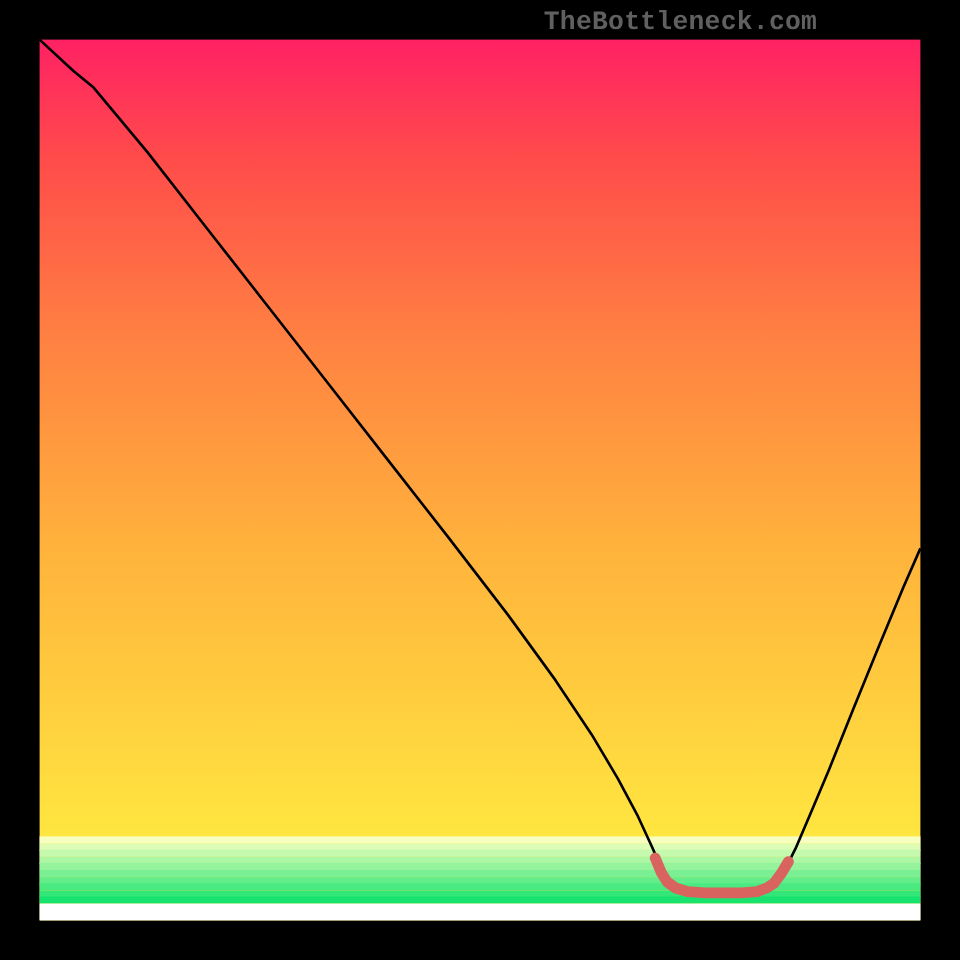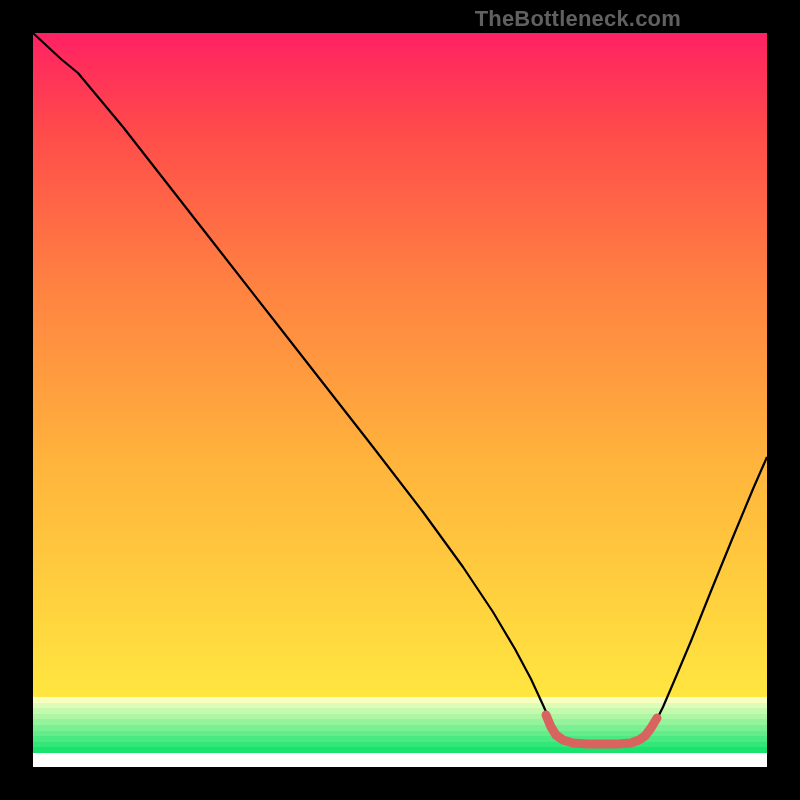--- a/index.html
+++ b/index.html
@@ -9,20 +9,21 @@
     width: 800px;
     height: 800px;
     overflow: hidden;
     font-family: Arial, Helvetica, sans-serif;
   }
   .frame {
     position: relative;
     width: 695px;
     height: 800px;
     background: #000;
+    font-family: Liberation Mono, monospace;
   }
   .watermark {
     position: absolute;
     top: 6px;
     right: 14px;
     color: #606060;
     font-size: 22px;
     font-weight: bold;
     letter-spacing: 0.2px;
     z-index: 20;

